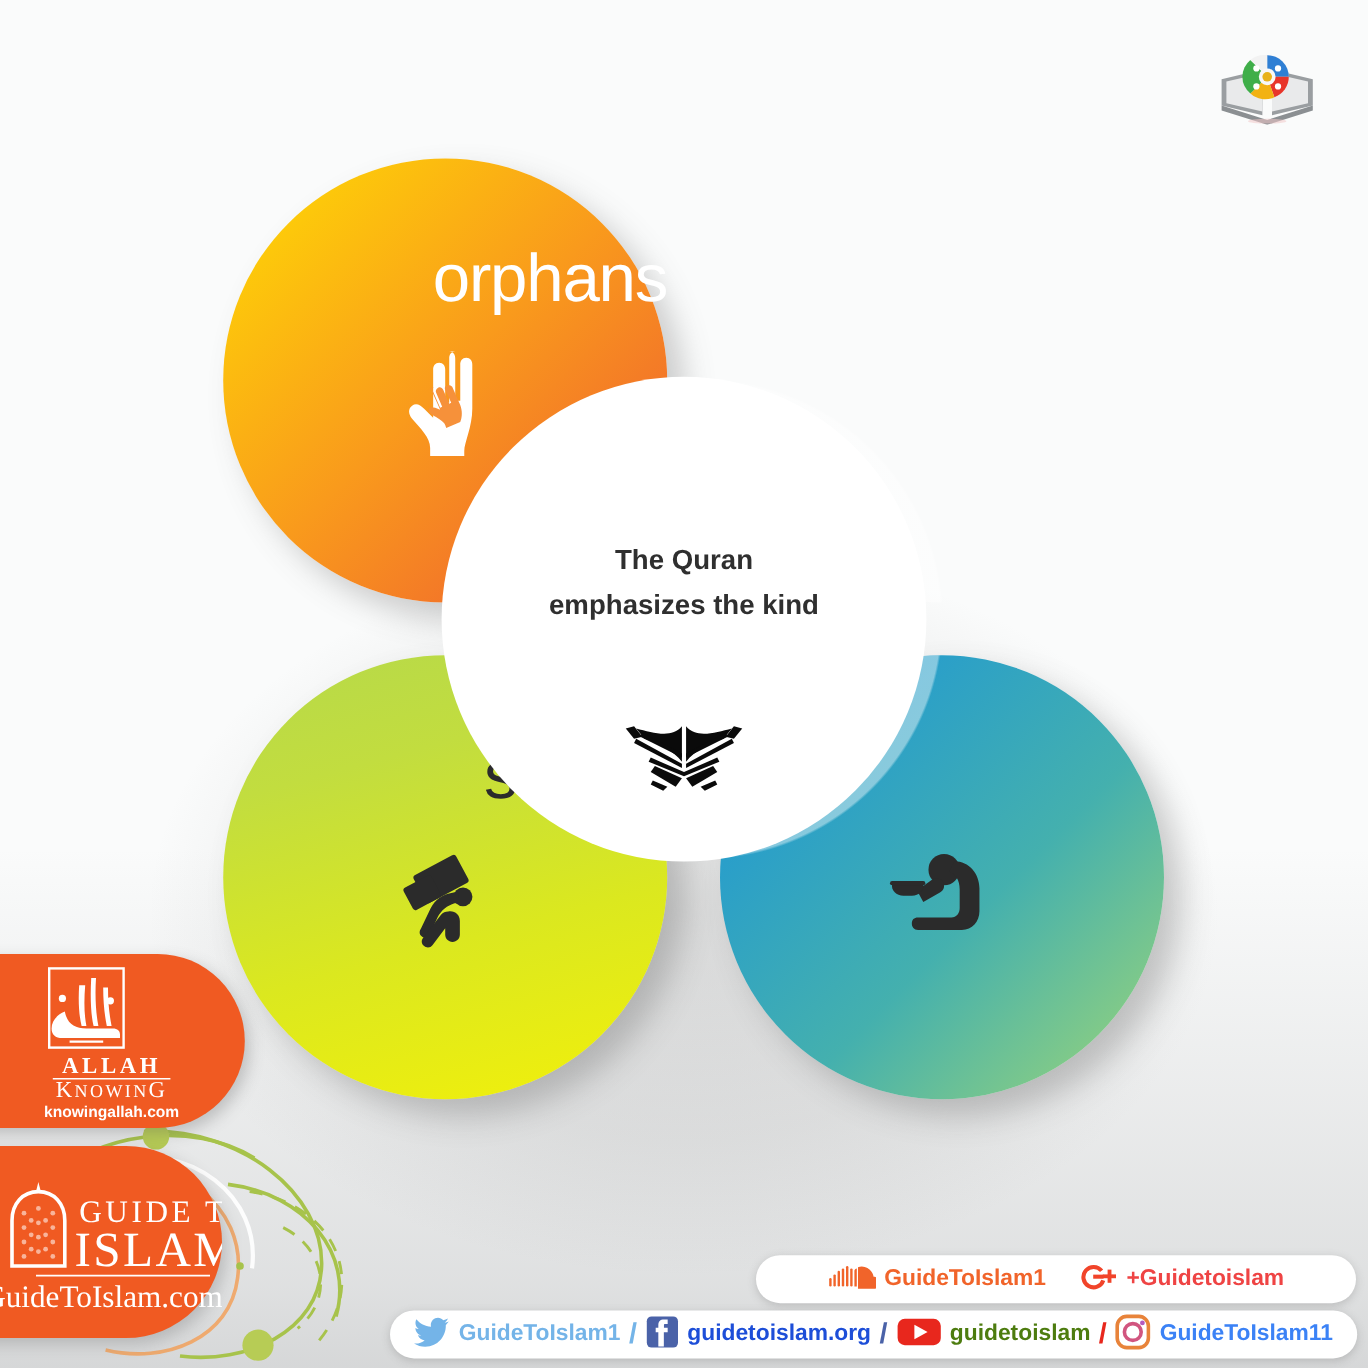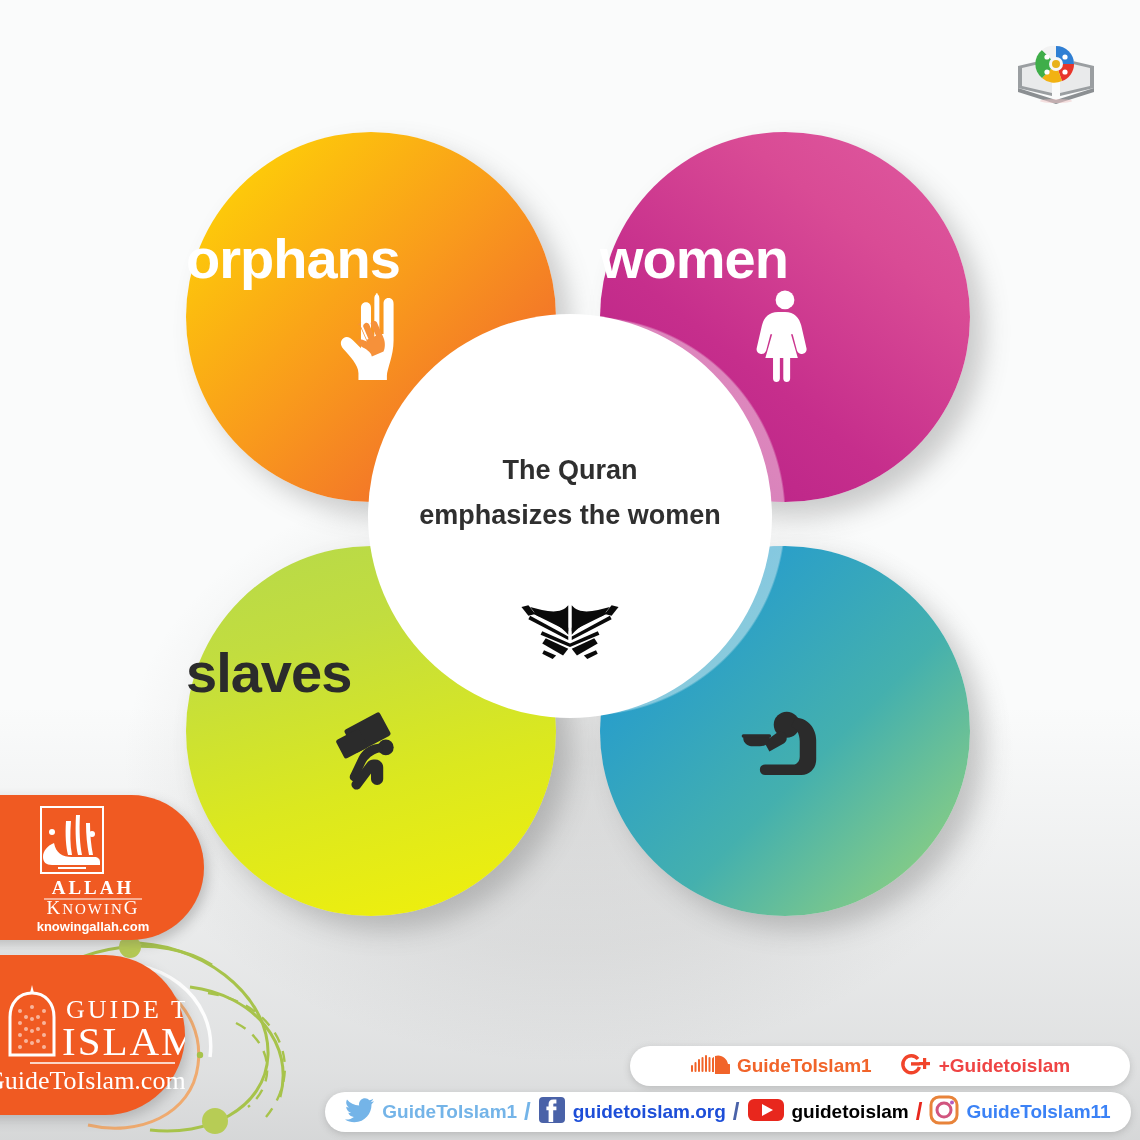--- a/index.html
+++ b/index.html
@@ -48,35 +48,35 @@
      background:
        radial-gradient(circle 200px at -14px 384px, rgba(255,255,255,.78) 0 99%, rgba(255,255,255,0) 100%);}
   #wedge-slaves{left:186px;top:546px;
      background:
        radial-gradient(circle 200px at 384px -30px, rgba(255,255,255,.78) 0 99%, rgba(255,255,255,0) 100%);}
   #wedge-poor{left:600px;top:546px;
      background:
        radial-gradient(circle 200px at -14px -30px, rgba(255,255,255,.78) 0 99%, rgba(255,255,255,0) 100%);}
 
   .bubble-label{
-    position:absolute;width:370px;text-align:left;left:0;top:99px;
-    font-size:56px;font-weight:bold;letter-spacing:-1px;line-height:1;
+    position:absolute;width:370px;text-align:right;left:0;top:72px;
+    font-size:56px;font-weight:normal;letter-spacing:-1px;line-height:1;
   }
   .label-light{color:#ffffff;}
   .label-dark{color:#2b2b2b;}
   .bubble-icon{position:absolute;left:0;top:156px;width:370px;text-align:center;}
 
   
   .center-disc{
     position:absolute;left:368px;top:314px;width:404px;height:404px;border-radius:50%;
     background:#ffffff;
   }
   .center-text{
     position:absolute;left:388px;top:448px;width:364px;text-align:center;
-    font-size:27px;font-weight:bold;color:#2f2f2f;line-height:1.65;
+    font-size:23px;font-weight:bold;color:#2f2f2f;line-height:1.65;
   }
   .center-icon{position:absolute;left:388px;top:586px;width:364px;text-align:center;}
 
   
   .ka-panel{
     position:absolute;left:-18px;top:795px;width:222px;height:145px;
     background:#f05a22;border-radius:0 74px 74px 0;
     box-shadow:4px 5px 12px rgba(90,90,90,.30);
   }
   .gti-panel{
@@ -142,31 +142,20 @@
             <path d="M54 6 c4 0 6 3 6 7 l0 42 l5 0 l0 -36 c0 -4 2 -7 6 -7 c4 0 6 3 6 7 l0 44 c0 18 -8 34 -8 42 l0 5 l-34 0 l0 -8 c0 -10 -10 -20 -18 -29 c-4 -5 -4 -10 0 -13 c4 -3 8 -1 12 3 l9 9 l0 -48 c0 -4 2 -7 6 -7 c4 0 6 3 6 7 l0 33 l4 0 l0 -44 c0 -4 2 -7 6 -7 z"></path>
           </g>
           <g fill="#f6913a">
             <path d="M33 44 c2 -1 4 0 5 2 l7 16 l2 -1 l-6 -14 c-1 -2 0 -4 2 -5 c2 -1 4 0 5 2 l6 14 l2 -1 l-6 -13 c-1 -2 0 -4 2 -4 c2 -1 4 0 5 1 l7 16 c3 6 3 12 2 16 l-1 3 l-14 6 l-1 -3 c-2 -4 -8 -7 -13 -10 c-3 -2 -4 -4 -3 -6 c1 -2 3 -2 6 -1 l5 2 l-8 -18 c-1 -2 0 -4 2 -5 z"></path>
           </g>
         </svg>
       </div>
     </div>
     <div class="wedge" id="wedge-orphans"></div>
 
-    <div class="bubble" id="bubble-women">
-      <div class="bubble-label label-light">women</div>
-      <div class="bubble-icon">
-        <svg viewBox="0 0 70 110" width="60" height="94">
-          <g fill="#ffffff">
-            <circle cx="35" cy="14" r="11"></circle>
-            <path d="M35 28 c11 0 17 7 19 16 l6 26 c1 4 -1 6 -4 7 c-3 1 -6 -1 -7 -4 l-5 -19 l-2 0 l8 28 l-9 0 l0 24 c0 3 -2 4 -4 4 c-2 0 -4 -1 -4 -4 l0 -24 l-4 0 l0 24 c0 3 -2 4 -4 4 c-2 0 -4 -1 -4 -4 l0 -24 l-9 0 l8 -28 l-2 0 l-5 19 c-1 3 -4 5 -7 4 c-3 -1 -5 -3 -4 -7 l6 -26 c2 -9 8 -16 19 -16 z"></path>
-          </g>
-        </svg>
-      </div>
-    </div>
     <div class="wedge" id="wedge-women"></div>
 
     <div class="bubble" id="bubble-slaves">
       <div class="bubble-label label-dark">slaves</div>
       <div class="bubble-icon">
         <svg viewBox="0 0 110 110" width="96" height="96">
           <g fill="#2b2b2b">
             <rect x="28" y="20" width="46" height="30" rx="3" transform="rotate(-28 51 35)"></rect>
             <rect x="18" y="36" width="30" height="24" rx="3" transform="rotate(-28 33 48)"></rect>
             <circle cx="72" cy="52" r="9"></circle>
@@ -189,21 +178,21 @@
             <rect x="10" y="37" width="34" height="4" rx="2"></rect>
           </g>
         </svg>
       </div>
     </div>
     <div class="wedge" id="wedge-poor"></div>
 
     <div class="center-disc"></div>
     <div class="center-text">
       <div>The Quran</div>
-      <div>emphasizes the women</div>
+      <div>emphasizes the kind</div>
     </div>
     <div class="center-icon">
       <svg viewBox="0 0 120 86" width="104" height="75">
         <g fill="#0a0a0a">
           <path d="M58 22 L58 56 C50 46 36 38 22 34 L14 24 C30 28 48 34 58 22 Z"></path>
           <path d="M62 22 L62 56 C70 46 84 38 98 34 L106 24 C90 28 72 34 62 22 Z"></path>
           <path d="M12 22 L20 32 L12 34 L4 24 Z"></path>
           <path d="M108 22 L100 32 L108 34 L116 24 Z"></path>
           <path d="M20 28 L58 48 L58 52 L18 32 Z"></path>
           <path d="M100 28 L62 48 L62 52 L102 32 Z"></path>
@@ -364,21 +353,21 @@
     </div>
     <span class="slash" style="color:#4a62a8">/</span>
 
     <div class="social-item">
       <span>
         <svg viewBox="0 0 38 26" width="38" height="26">
           <rect x="1" y="2" width="36" height="22" rx="6" fill="#e8271d"></rect>
           <path fill="#ffffff" d="M15 7 l11 6 l-11 6 z"></path>
         </svg>
       </span>
-      <span class="social-handle" style="color:#000000">guidetoislam</span>
+      <span class="social-handle" style="color:#4d7c0f">guidetoislam</span>
     </div>
     <span class="slash" style="color:#e8271d">/</span>
 
     <div class="social-item">
       <span>
         <svg viewBox="0 0 30 30" width="30" height="30">
           <rect x="2" y="2" width="26" height="26" rx="8" fill="none" stroke="#e8833a" stroke-width="3"></rect>
           <circle cx="15" cy="15" r="7" fill="none" stroke="#d1557f" stroke-width="3"></circle>
           <circle cx="23" cy="7.4" r="2" fill="#b45ac0"></circle>
         </svg>

